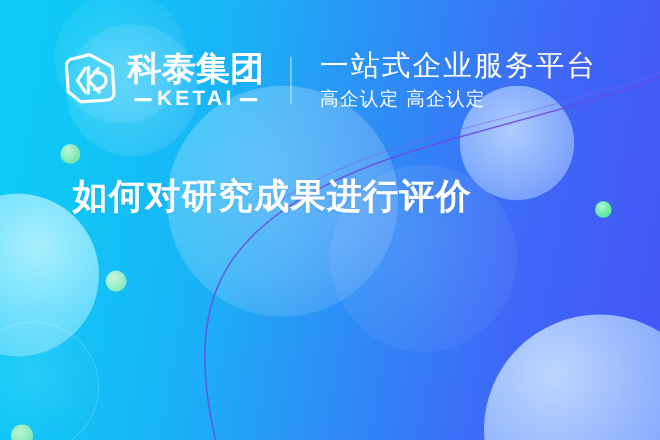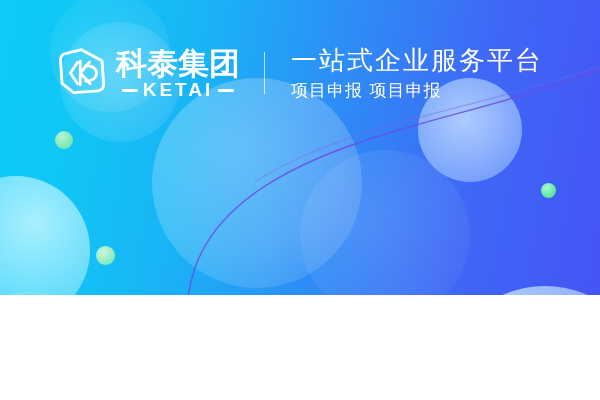--- a/index.html
+++ b/index.html
@@ -7,21 +7,21 @@
     padding: 0;
     background: #ffffff;
   }
   body {
     font-family: "Liberation Sans", "DejaVu Sans", sans-serif;
   }
 
   #banner {
     position: relative;
     width: 600px;
-    height: 295px;
+    height: 400px;
     overflow: hidden;
     background: linear-gradient(100deg,
                 #0ecbf8 0%,
                 #10c6f6 14%,
                 #19b4f6 32%,
                 #2e8cf6 55%,
                 #3f66f6 78%,
                 #4455f6 100%);
   }
 
@@ -287,19 +287,20 @@
           </div>
         </div>
 
       </div>
     </div>
 
     <div id="divider"></div>
 
     <div id="slogan-block">
       <div id="slogan-main">一站式企业服务平台</div>
-      <div id="slogan-sub">项目申报 项目申报</div>
+      <div id="slogan-sub">高企认定 高企认定</div>
     </div>
 
   </div>
 
+  <div id="headline">如何对研究成果进行评价</div>
 
 </div>
 
 </body></html>

